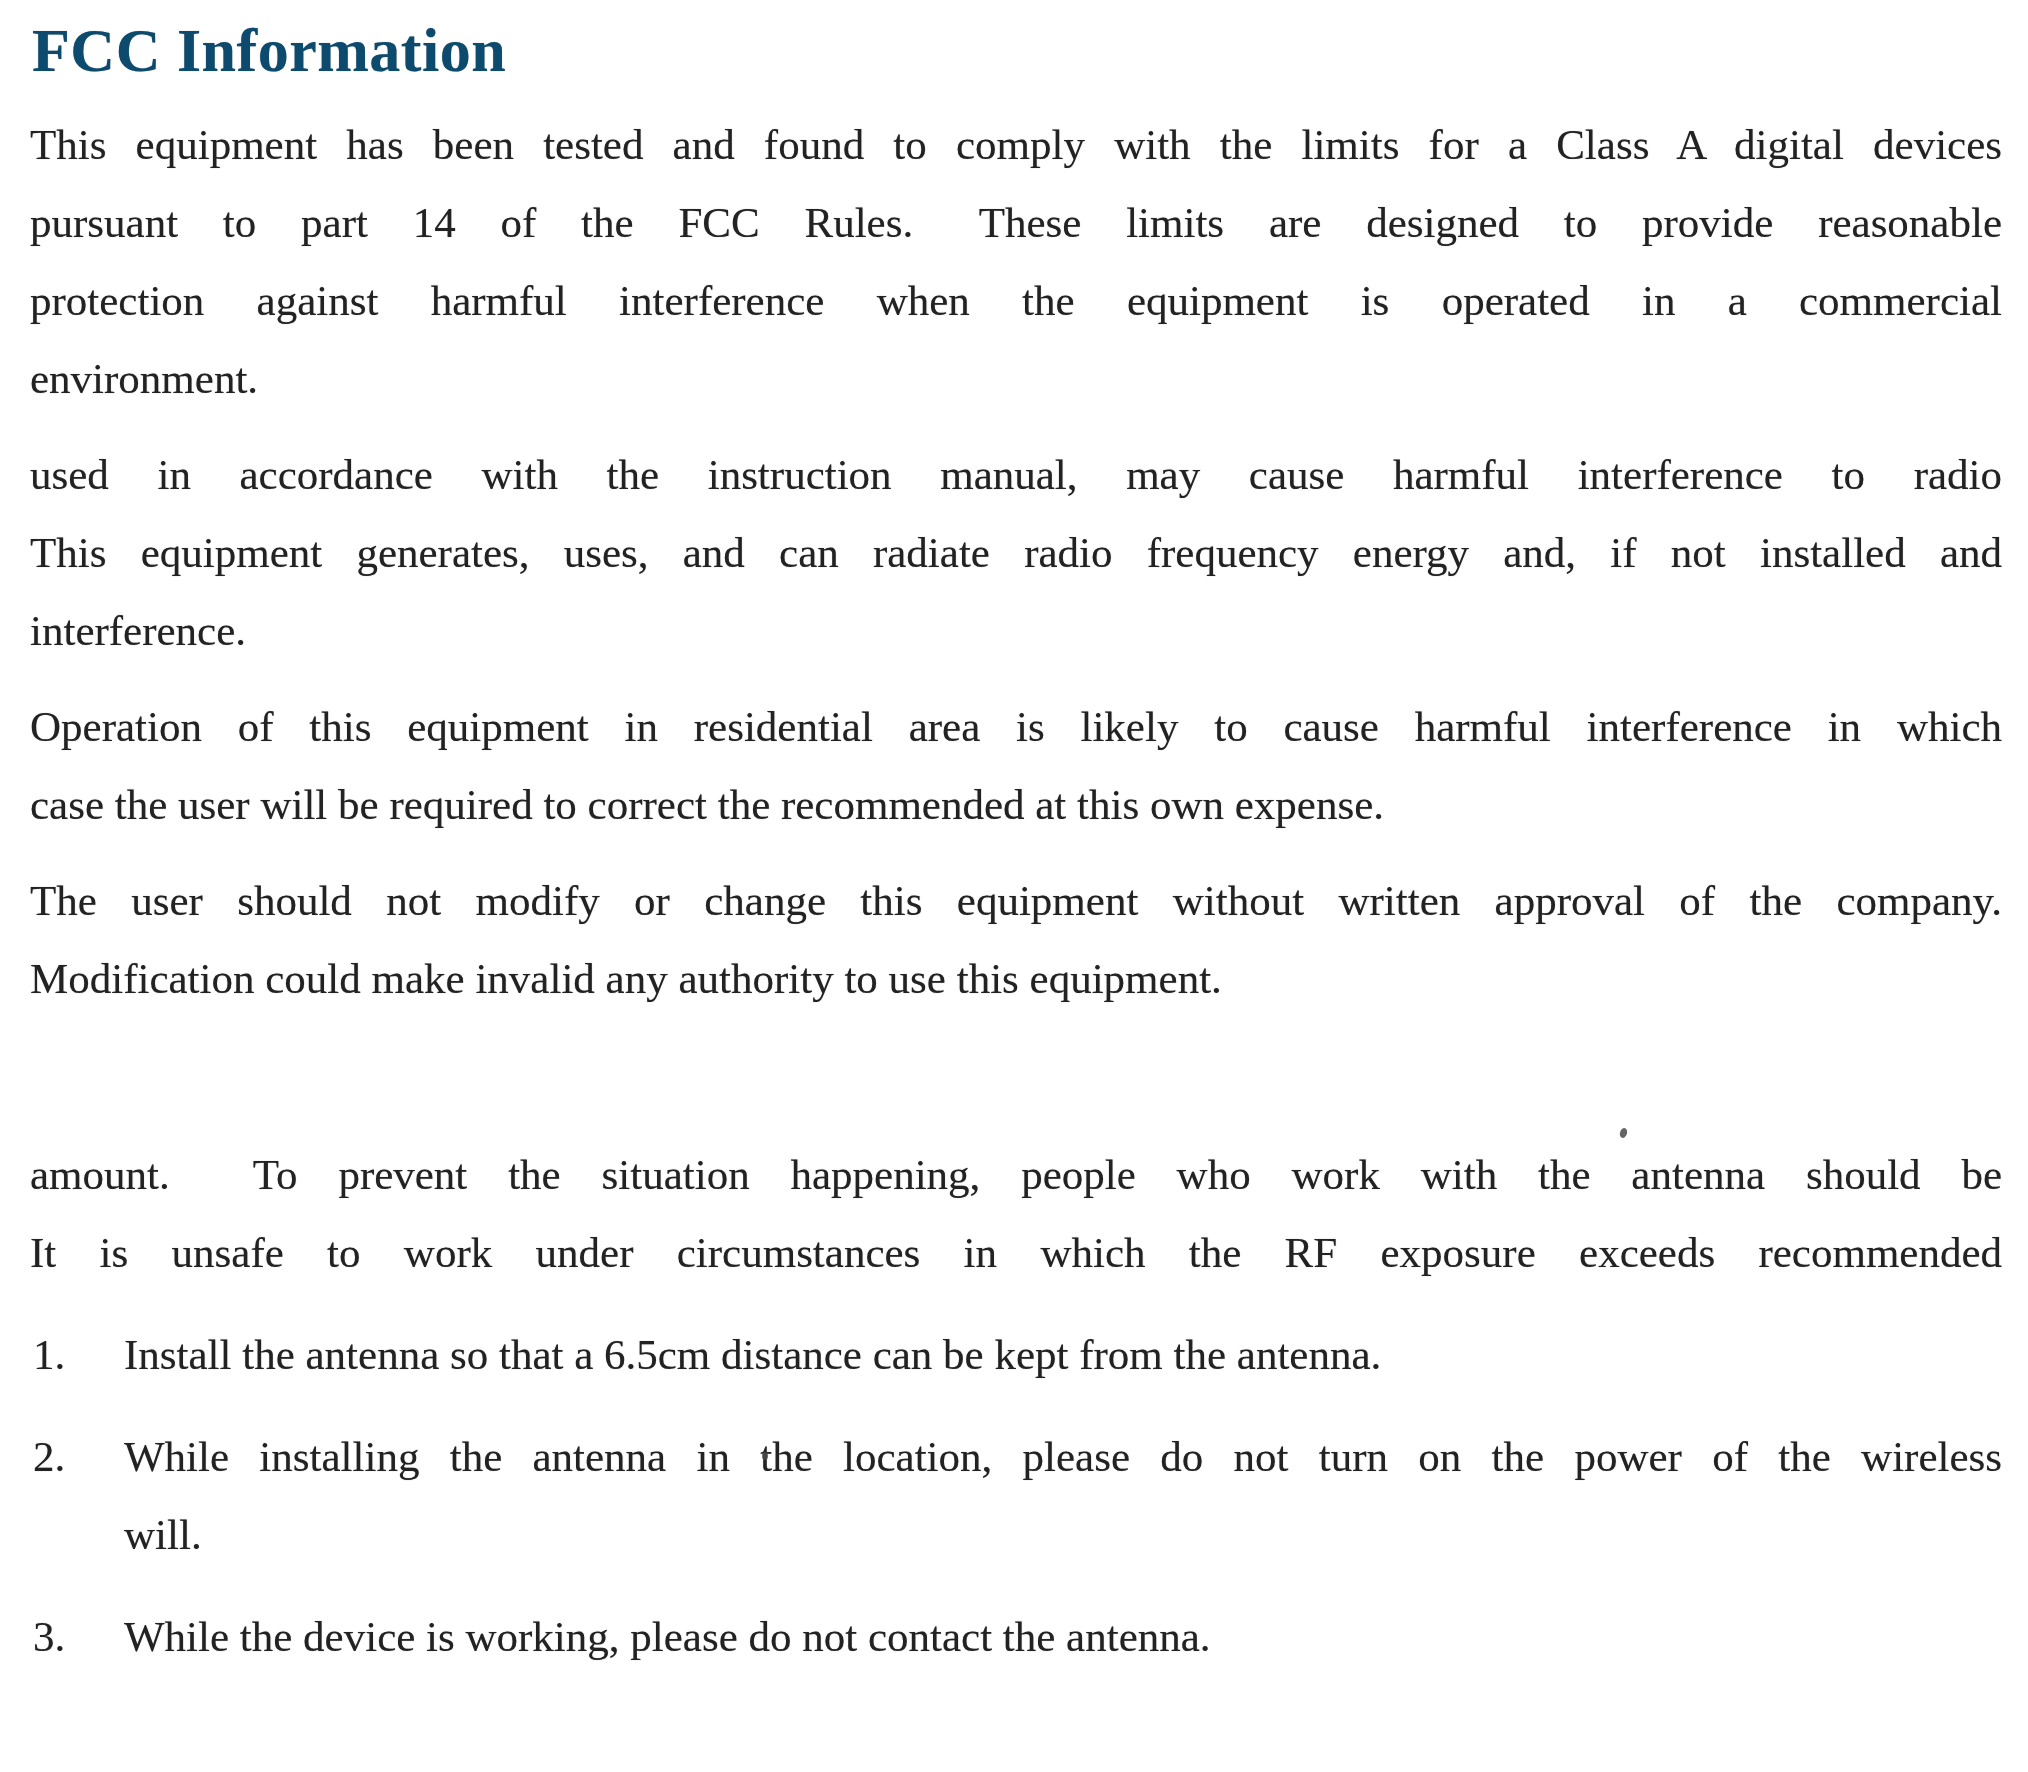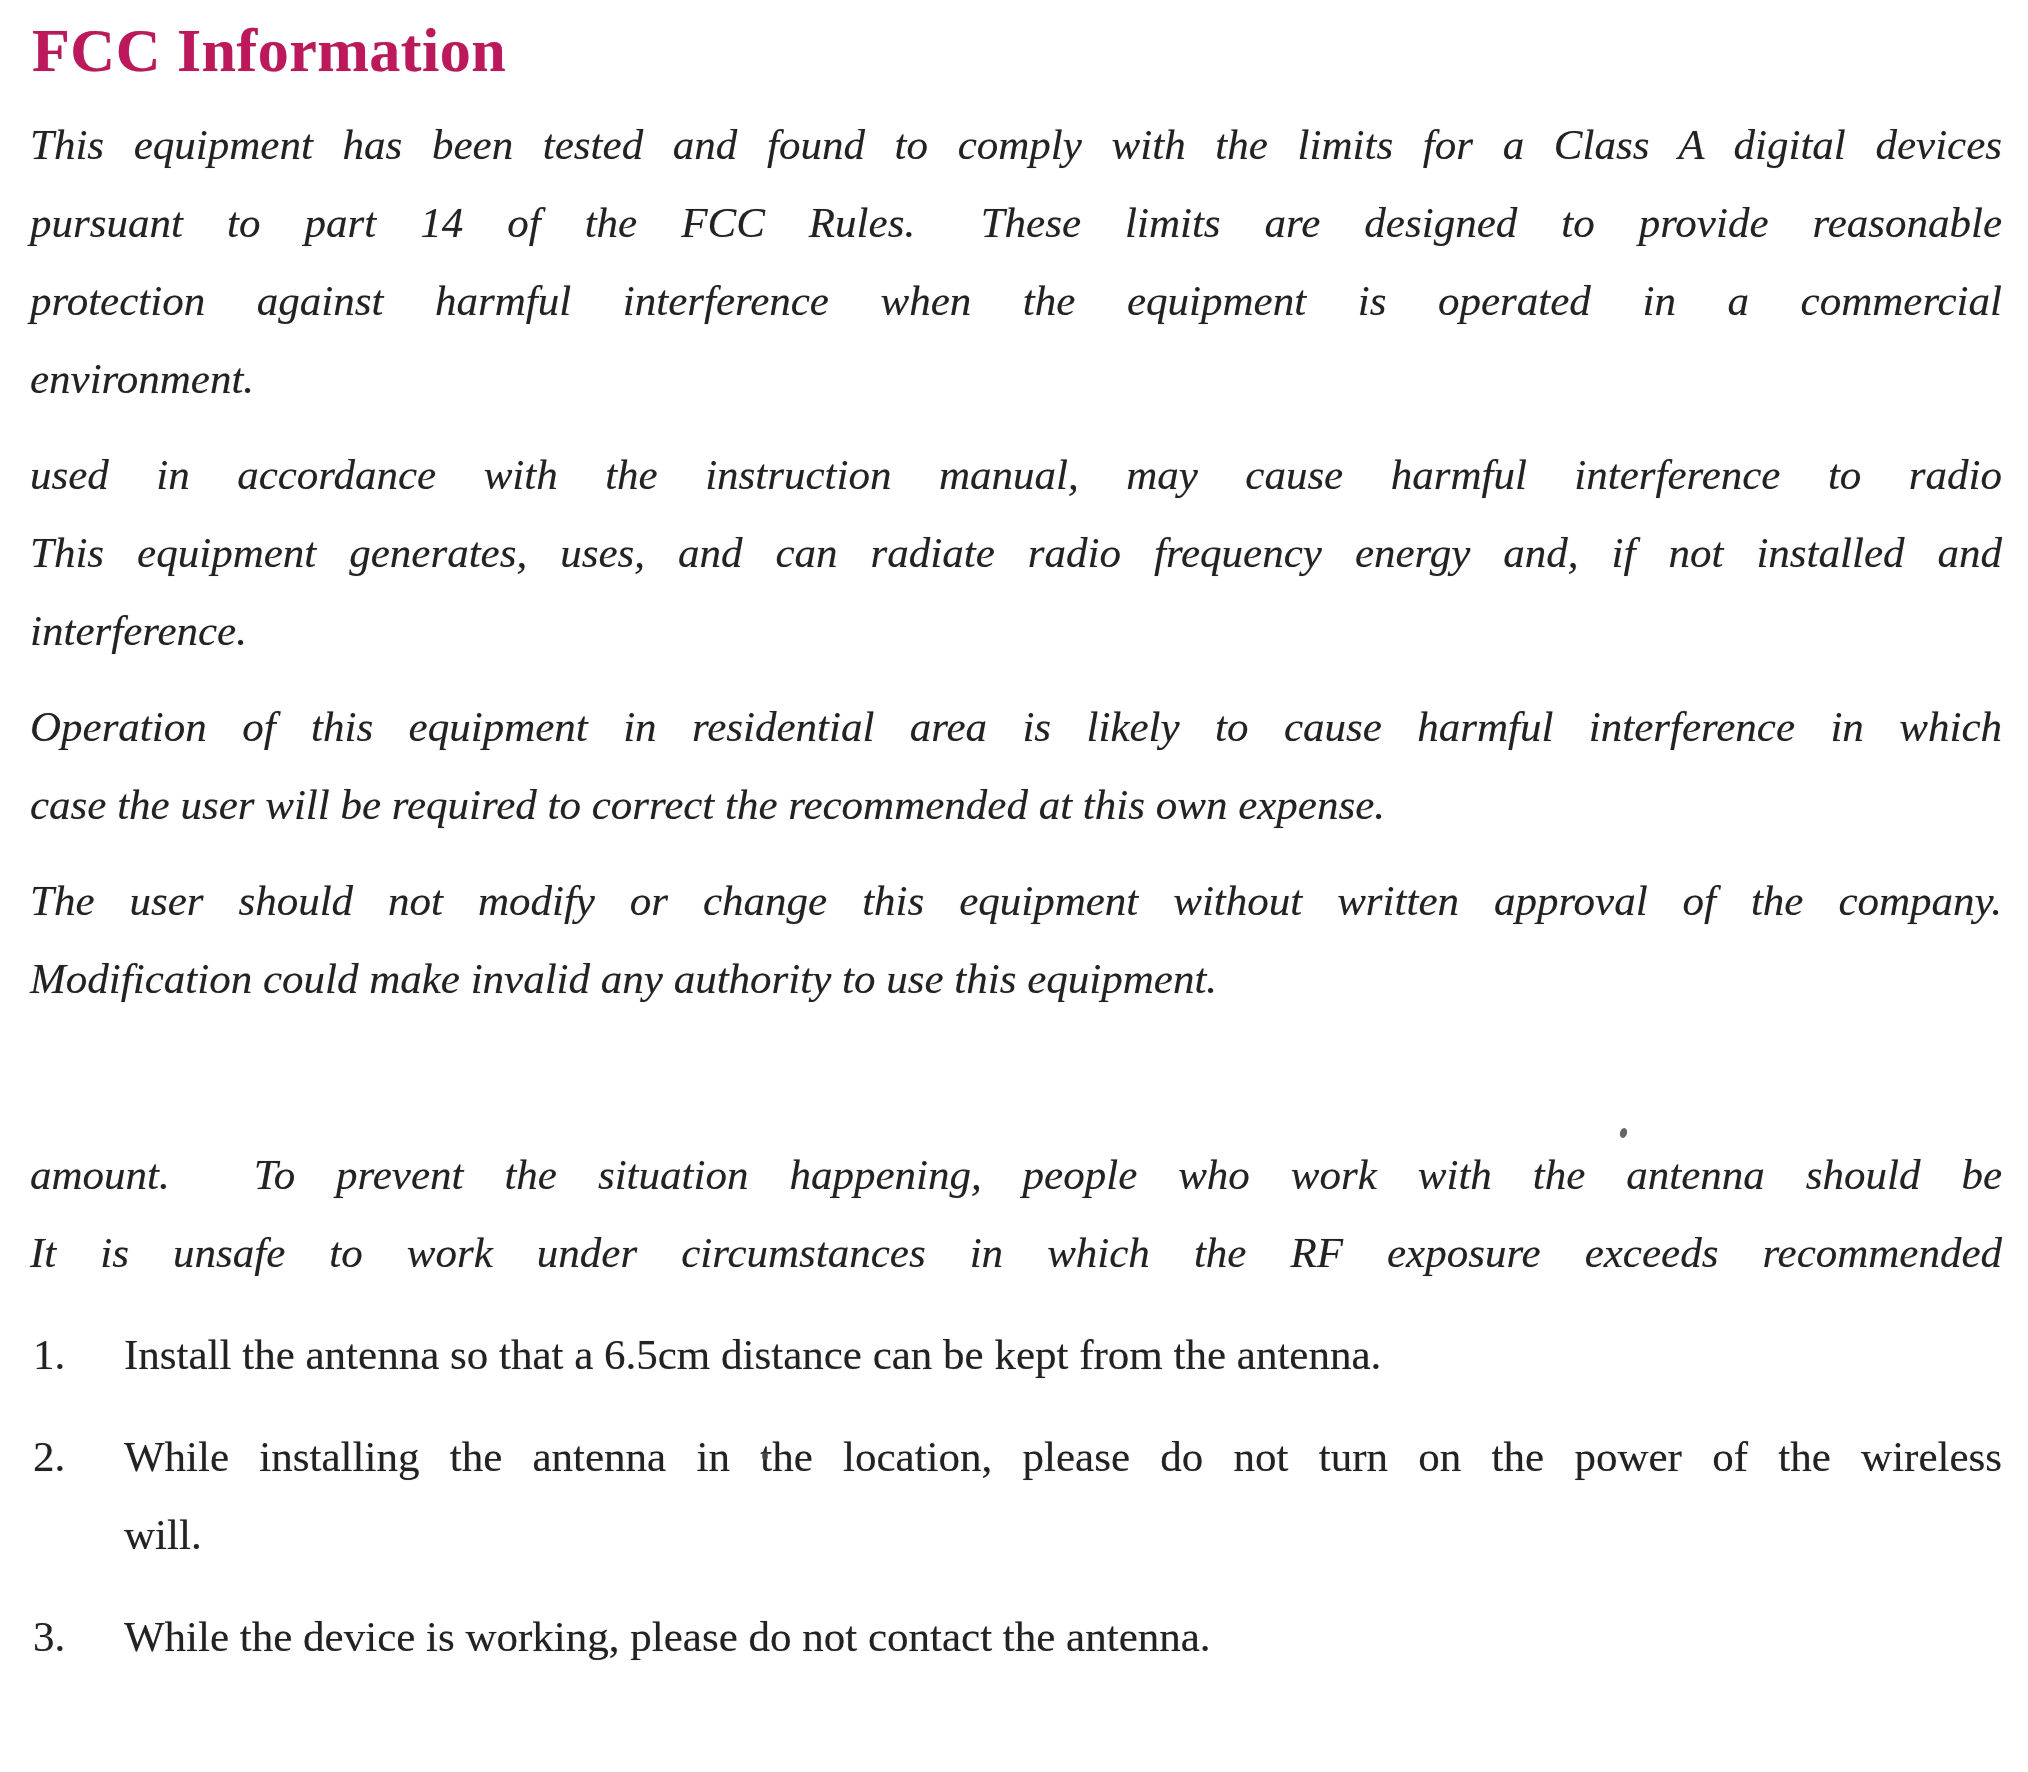--- a/index.html
+++ b/index.html
@@ -20,28 +20,27 @@
     position: absolute;
     left: 30px;
     top: 14px;
     width: 1972px;
   }
   .doc-title {
     margin: 0 0 20px 2px;
     font-size: 62px;
     line-height: 72px;
     font-weight: bold;
-    color: #be185d;
+    color: #0c4a6e;
     letter-spacing: 0.5px;
   }
   .para {
     margin: 18px 0 0 0;
     font-size: 43px;
     line-height: 78px;
-    font-style: italic;
   }
   .para.first {
     margin-top: 0;
   }
   .para.gap-above {
     margin-top: 118px;
   }
   .jline {
     text-align: justify;
     text-align-last: justify;

